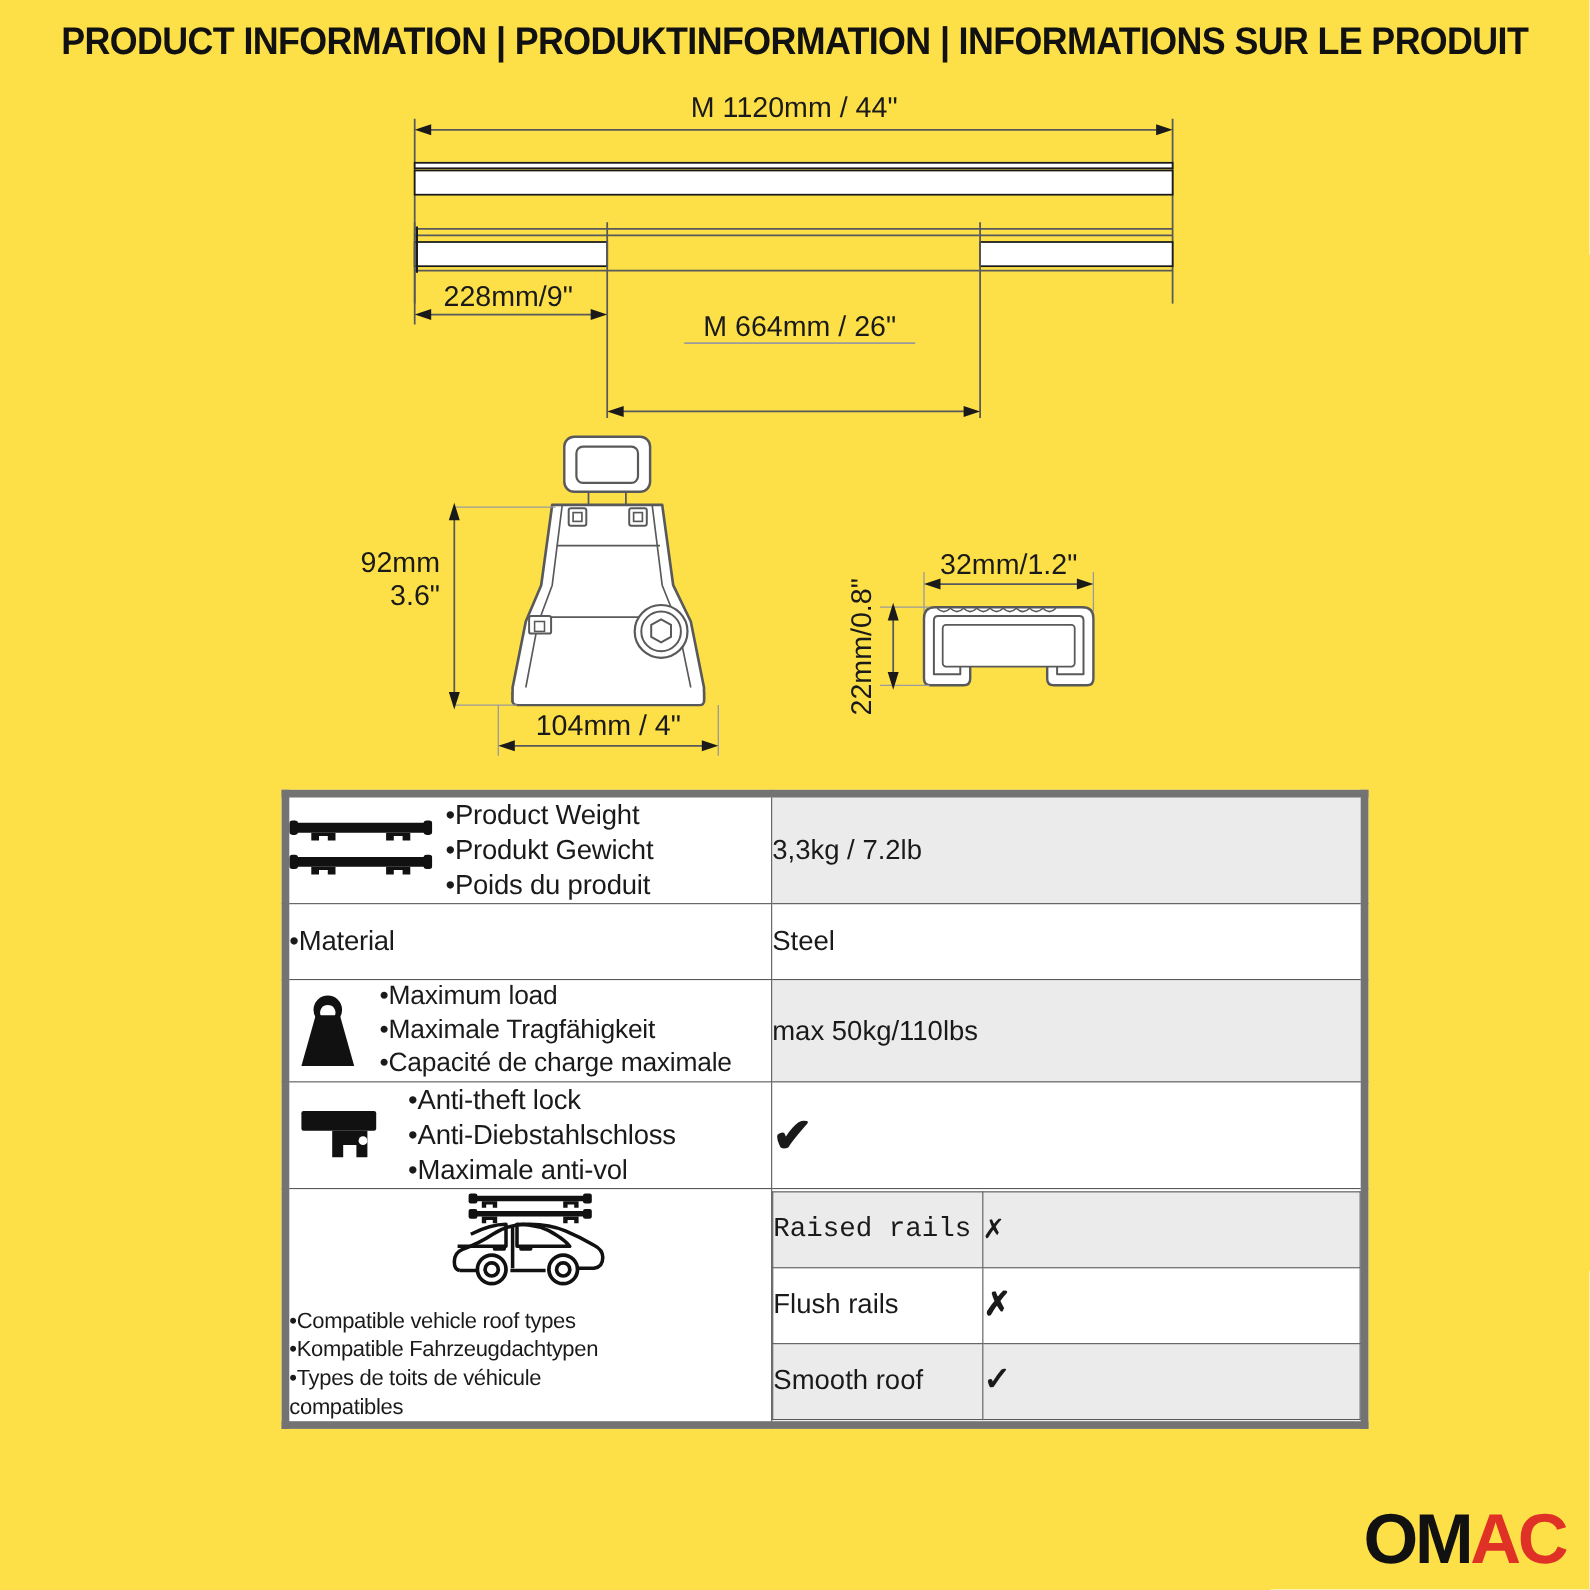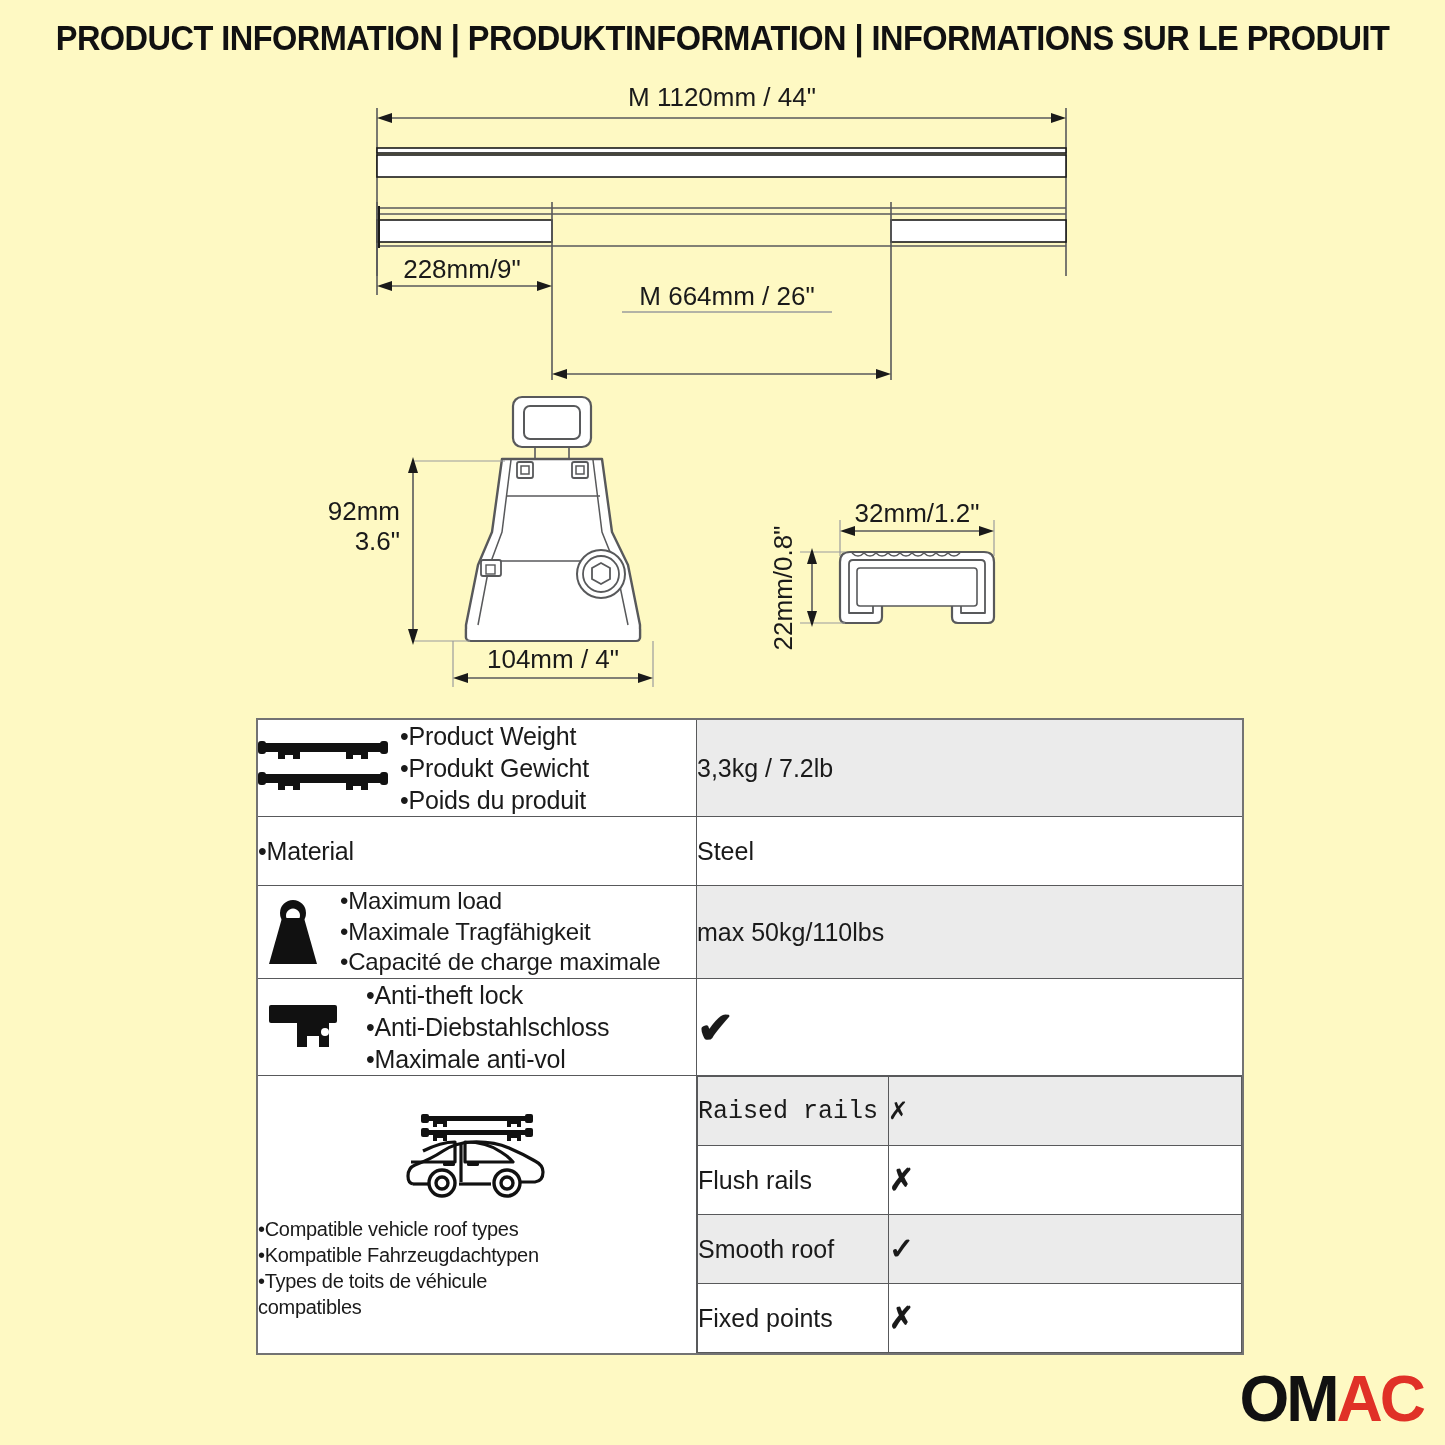--- a/index.html
+++ b/index.html
@@ -8,21 +8,21 @@
     background: #ffffff;
   }
   body {
     font-family: "Liberation Sans", sans-serif;
     color: #1a1a1a;
   }
   #page {
     position: relative;
     width: 1445px;
     height: 1445px;
-    background: #fef9c3;
+    background: #fde047;
     overflow: hidden;
   }
 
   
   #title {
     position: absolute;
     left: 0;
     top: 18px;
     width: 1445px;
     text-align: center;
@@ -45,21 +45,21 @@
     height: 630px;
   }
   #drawing svg { display: block; }
 
   
   #spec-table {
     position: absolute;
     left: 256px;
     top: 718px;
     width: 988px;
-    border: 2px solid #737373;
+    border: 7px solid #737373;
     border-collapse: collapse;
     background: #ffffff;
   }
   #spec-table td {
     border: 1.5px solid #58595b;
     padding: 0;
     vertical-align: middle;
     font-size: 25px;
     color: #1a1a1a;
   }
@@ -424,26 +424,20 @@
                 <td class="sub-mark">
                   <span class="mark">✗</span>
                 </td>
               </tr>
               <tr>
                 <td class="sub-name shaded">Smooth roof</td>
                 <td class="sub-mark shaded">
                   <span class="mark">✓</span>
                 </td>
               </tr>
-              <tr>
-                <td class="sub-name">Fixed points</td>
-                <td class="sub-mark">
-                  <span class="mark">✗</span>
-                </td>
-              </tr>
             </tbody>
           </table>
         </td>
       </tr>
 
     </tbody>
   </table>
 
   <div id="logo">
     <span class="om">OM</span>

